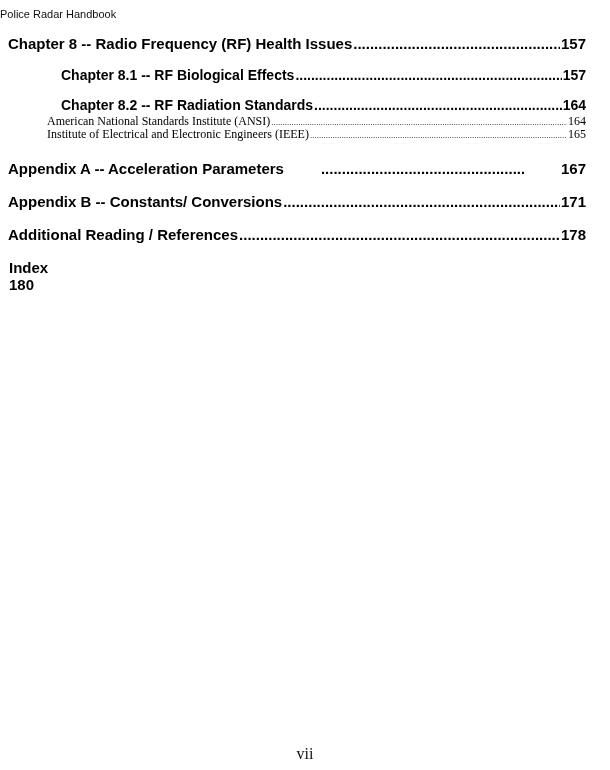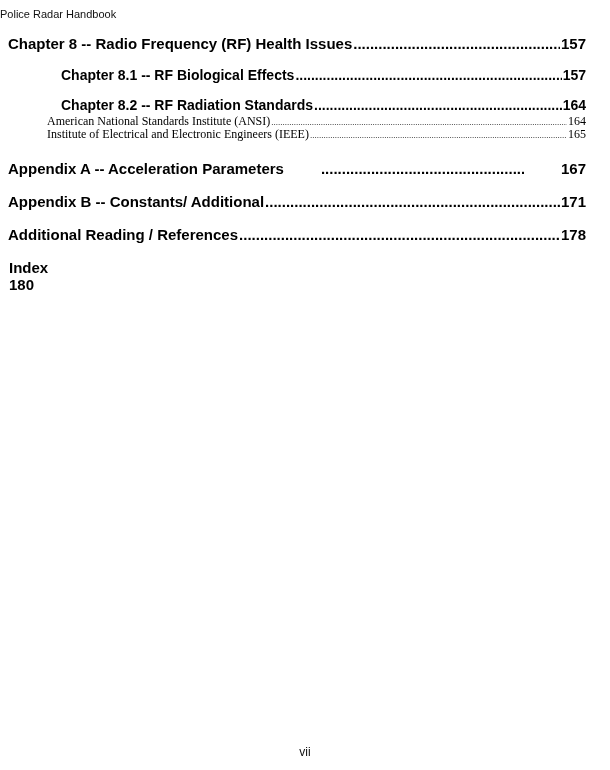--- a/index.html
+++ b/index.html
@@ -28,21 +28,21 @@
       left: 61px; right: 24px;
       font-family: "Liberation Sans", sans-serif; font-weight: bold; font-size: 14px; height: 18px;
     }
     .lvl3 {
       left: 47px; right: 24px;
       font-family: "Liberation Serif", serif; font-size: 12px; height: 14px;
     }
     .lvl3 .leader::before { font-size: 9px; }
     .footer {
       position: absolute; top: 745px; left: 0; width: 610px; text-align: center;
-      font-family: Liberation Sans, sans-serif; font-size: 12px; color: #111;
+      font-family: Liberation Serif, serif; font-size: 16px; color: #111;
     }
   </style>
 </head>
 <body>
 
 <div class="header">Police Radar Handbook</div>
 
 <div>
 
   <div class="toc-entry lvl1" style="top:35px;">
@@ -75,21 +75,21 @@
     <span class="page">165</span>
   </div>
 
   <div class="toc-entry lvl1" style="top:160px;gap:36px;">
     <span class="label">Appendix A -- Acceleration Parameters</span>
     <span class="leader"></span>
     <span class="page">167</span>
   </div>
 
   <div class="toc-entry lvl1" style="top:193px;">
-    <span class="label">Appendix B -- Constants/ Additional</span>
+    <span class="label">Appendix B -- Constants/ Conversions</span>
     <span class="leader"></span>
     <span class="page">171</span>
   </div>
 
   <div class="toc-entry lvl1" style="top:226px;">
     <span class="label">Additional Reading / References</span>
     <span class="leader"></span>
     <span class="page">178</span>
   </div>
 

